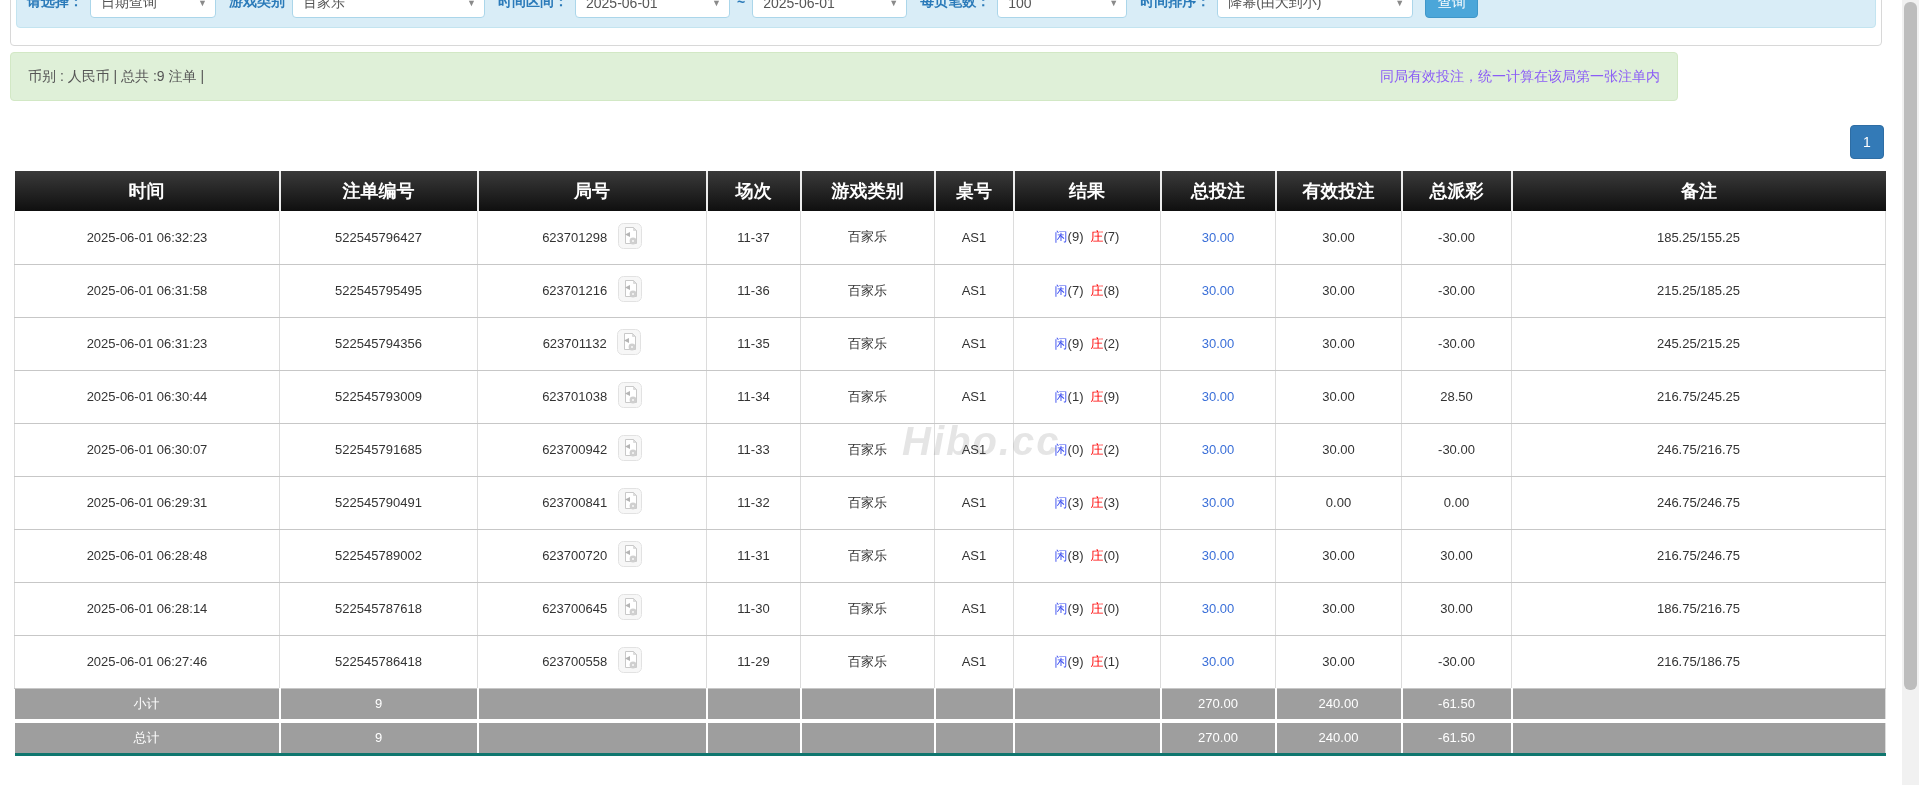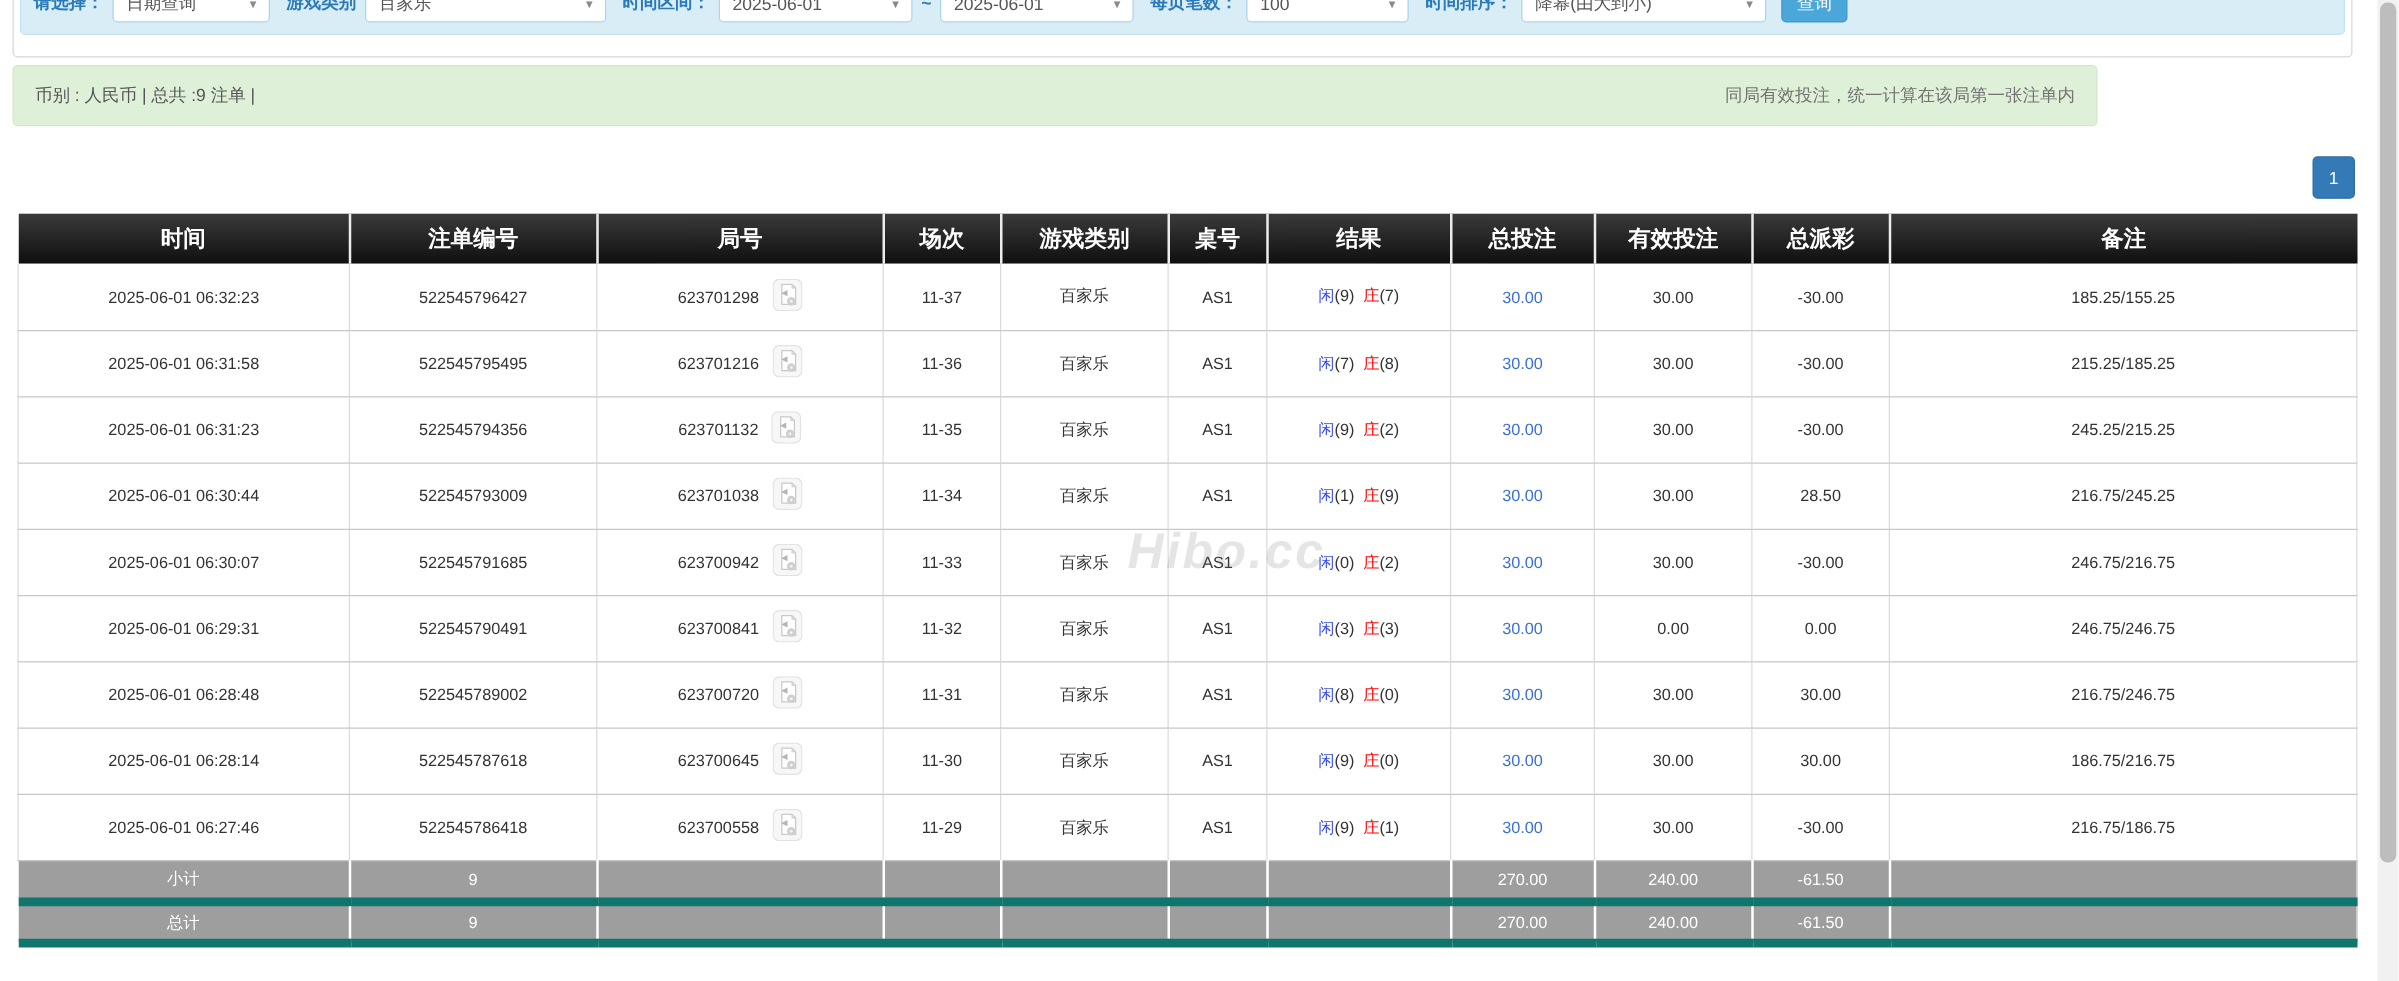--- a/index.html
+++ b/index.html
@@ -21,41 +21,41 @@
   .w-qtype { width: 126px; } .w-game { width: 193px; } .w-date { width: 155px; }
   .w-size { width: 130px; } .w-sort { width: 196px; }
   .tilde { color: #2a7ab9; font-weight: bold; font-size: 14px; padding-bottom: 8px; }
   .search-btn { height: 31px; width: 53px; background: #4ba6d9; border: 1px solid #3f97c9;
     border-radius: 4px; color: #fff; font-size: 14px; cursor: pointer; margin-left: 5px; }
   
   .summary-bar { position: absolute; left: 10px; top: 52px; width: 1668px; height: 49px;
     background: #dff0d8; border: 1px solid #d2e8c5; border-radius: 4px;
     display: flex; align-items: center; justify-content: space-between; padding: 0 17px; font-size: 14px; }
   .summary-left { color: #555; }
-  .summary-right { color: #737373; }
+  .summary-right { color: #8b5cf6; }
   
   .pagination-btn { position: absolute; left: 1850px; top: 125px; width: 34px; height: 34px;
     background: #337ab7; border: 1px solid #2e6da4; border-radius: 4px; color: #fff;
     font-size: 14px; cursor: pointer; }
   
   .table-wrap { position: absolute; left: 14px; top: 171px; width: 1871px; }
   table { border-collapse: collapse; table-layout: fixed; width: 1871px; font-size: 13px; }
   thead th { background: linear-gradient(#3a3a3a, #0f0f0f); color: #fff; font-weight: bold;
     height: 40px; font-size: 18px; border-right: 2px solid #ececec; }
   thead th:last-child { border-right: none; }
   tbody.data td { height: 53px; text-align: center; color: #333; background: #fff;
     border-right: 1px solid #dcdcdc; border-bottom: 1px solid #c7c7c7; border-left: 1px solid #dcdcdc; }
   .player { color: #3b4ef0; }
   .banker { color: #ff0000; margin-left: 7px; }
   .betlink { color: #3a6fd8; cursor: pointer; text-decoration: none; }
   .neg { color: #ff0000; margin-top: 46px; }
   .round-id { vertical-align: middle; }
   .vicon { display: inline-block; vertical-align: middle; margin-left: 7px; cursor: pointer; }
   tbody.sums td { height: 33px; text-align: center; background: #9e9e9e; color: #fff;
-    border-right: 2px solid #fff; border-bottom: 7px solid #0f766e; }
+    border-right: 2px solid #fff; border-bottom: 3px solid #0f766e; }
   tbody.sums td:last-child { border-right: 1px solid #dcdcdc; }
   tbody.sums tr.total td { border-top: 4px solid #fff; }
   .watermark { position: absolute; left: 888px; top: 208px; font-size: 40px; font-weight: bold;
     font-style: italic; color: rgba(110,110,110,0.18); letter-spacing: 2px; pointer-events: none; margin-top: 40px; }
   
   .scrollbar { position: absolute; right: 0; top: 0; width: 17px; height: 785px; background: #f1f1f1; }
   .scroll-thumb { position: absolute; left: 2px; top: 2px; width: 13px; height: 688px;
     background: #bdbdbd; border-radius: 6px; cursor: pointer; }
 </style>
 </head>

